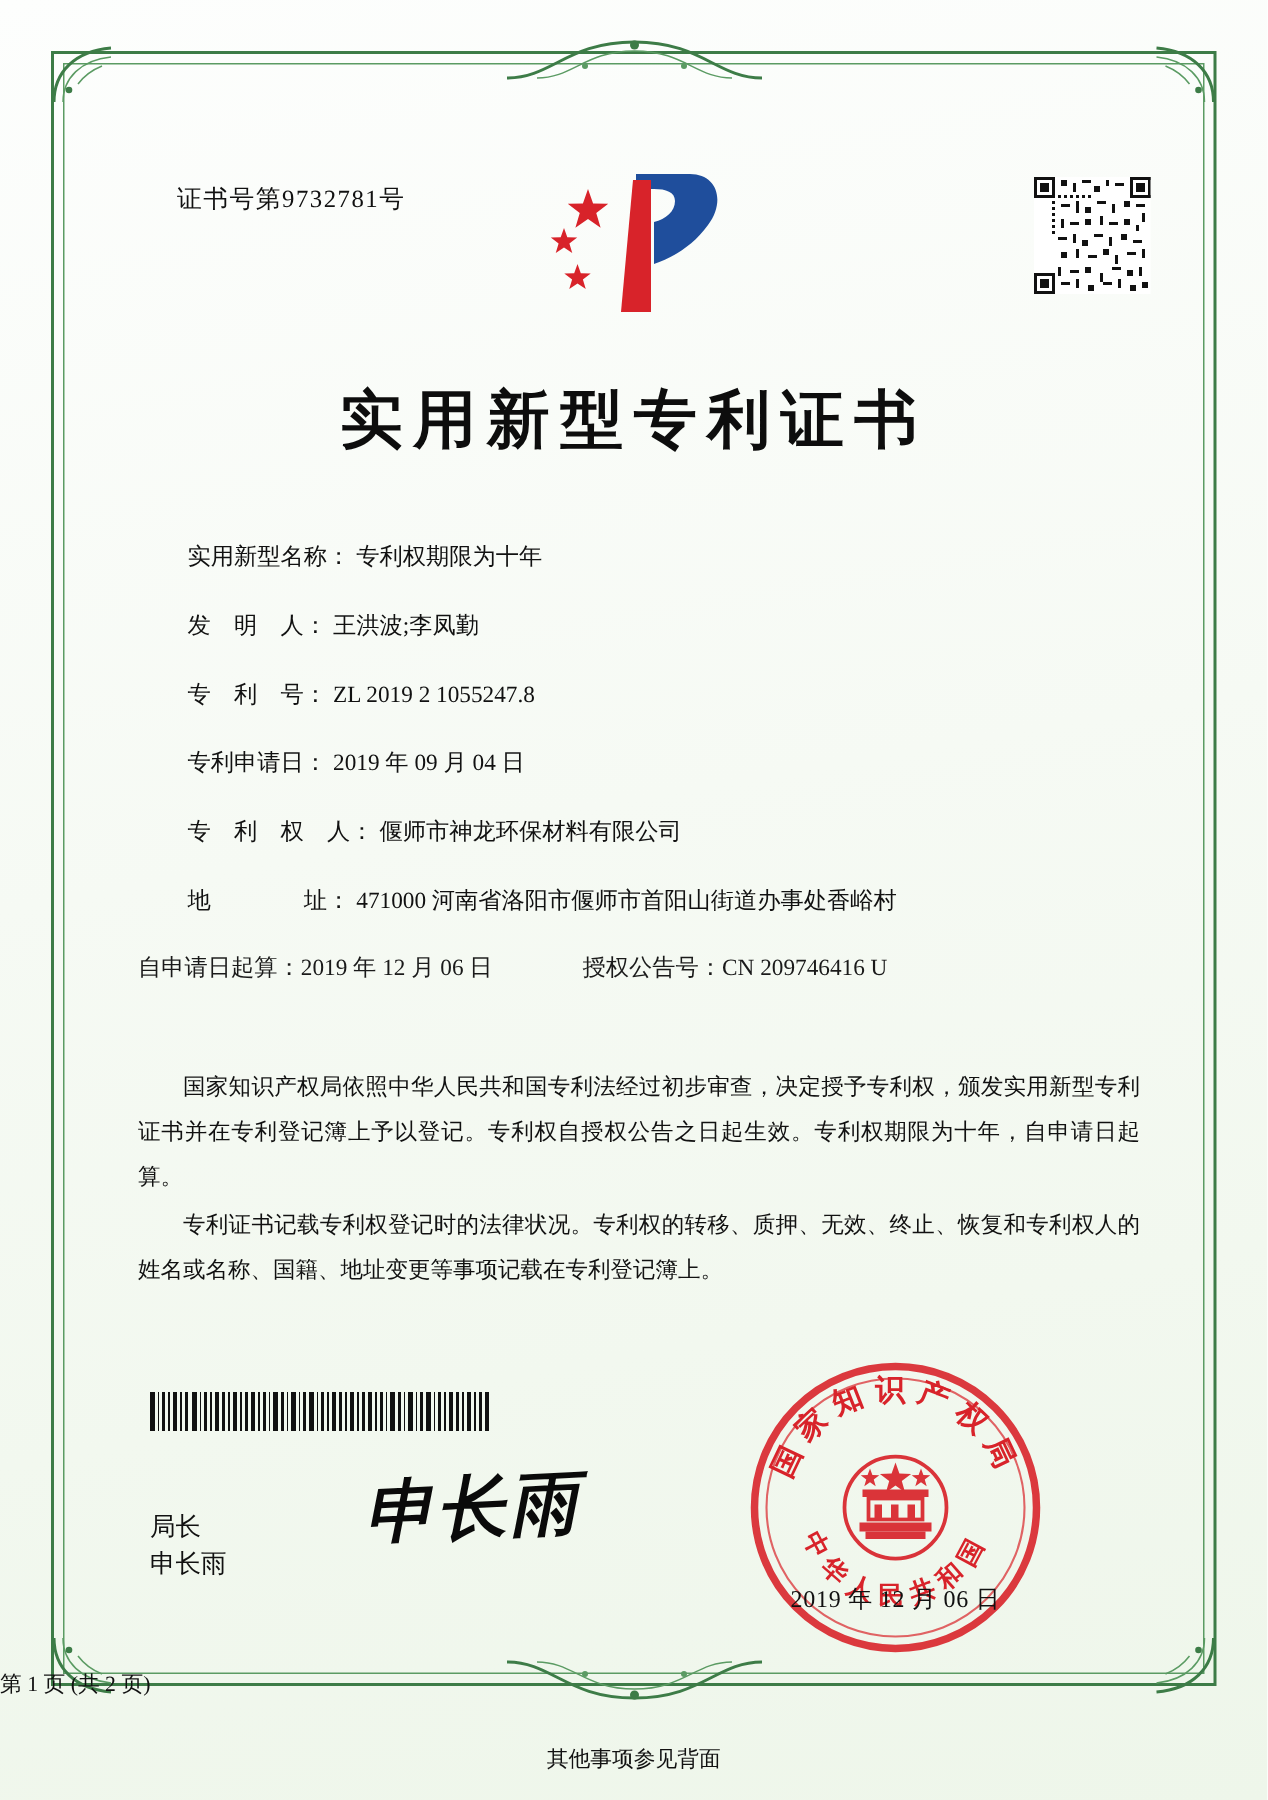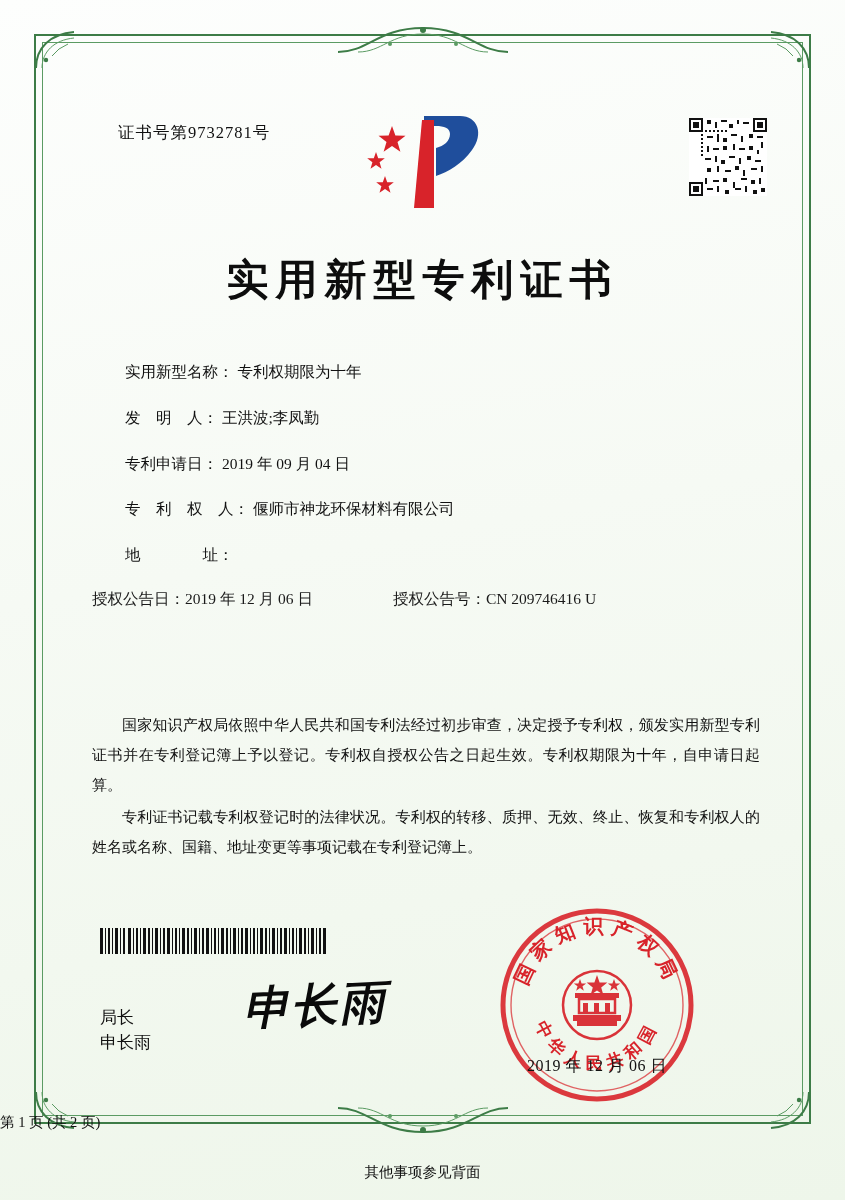--- a/index.html
+++ b/index.html
@@ -130,21 +130,21 @@
   .row .value {
     margin-left: 4px;
     color: #111;
   }
   .pub-row {
     display: flex;
     align-items: baseline;
     margin-bottom: 4px;
   }
   .pub-row .second {
-    margin-left: 80px;
+    margin-left: 60px;
   }
 
   
   .paras {
     position: absolute;
     left: 92px;
     top: 710px;
     width: 668px;
     font-size: 15px;
     line-height: 30px;
@@ -392,32 +392,37 @@
   <div class="fields">
     <div class="row">
       <span class="label">实用新型名称：</span>
       <span class="value">专利权期限为十年</span>
     </div>
     <div class="row">
       <span class="label">发　明　人：</span>
       <span class="value">王洪波;李凤勤</span>
     </div>
     <div class="row">
+      <span class="label">专　利　号：</span>
+      <span class="value">ZL 2019 2 1055247.8</span>
+    </div>
+    <div class="row">
       <span class="label">专利申请日：</span>
       <span class="value">2019 年 09 月 04 日</span>
     </div>
     <div class="row">
       <span class="label">专　利　权　人：</span>
       <span class="value">偃师市神龙环保材料有限公司</span>
     </div>
     <div class="row">
       <span class="label">地　　　　址：</span>
+      <span class="value">471000 河南省洛阳市偃师市首阳山街道办事处香峪村</span>
     </div>
     <div class="pub-row">
-      <span class="label">授权公告日：</span>
+      <span class="label">自申请日起算：</span>
       <span class="value">2019 年 12 月 06 日</span>
       <span class="label second">授权公告号：</span>
       <span class="value">CN 209746416 U</span>
     </div>
   </div>
 
   <div class="paras">
     <p class="para">国家知识产权局依照中华人民共和国专利法经过初步审查，决定授予专利权，颁发实用新型专利证书并在专利登记簿上予以登记。专利权自授权公告之日起生效。专利权期限为十年，自申请日起算。</p>
     <p class="para">专利证书记载专利权登记时的法律状况。专利权的转移、质押、无效、终止、恢复和专利权人的姓名或名称、国籍、地址变更等事项记载在专利登记簿上。</p>
   </div>

